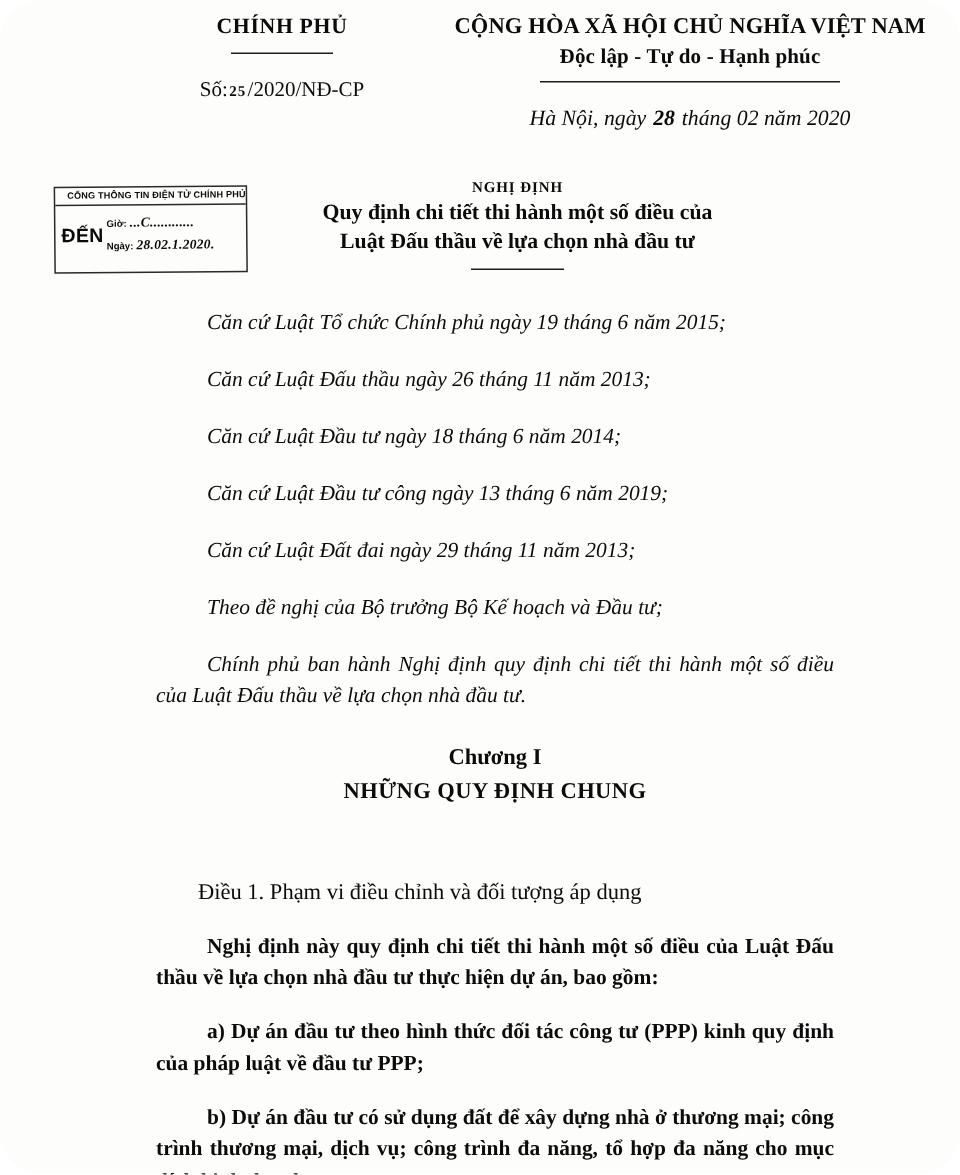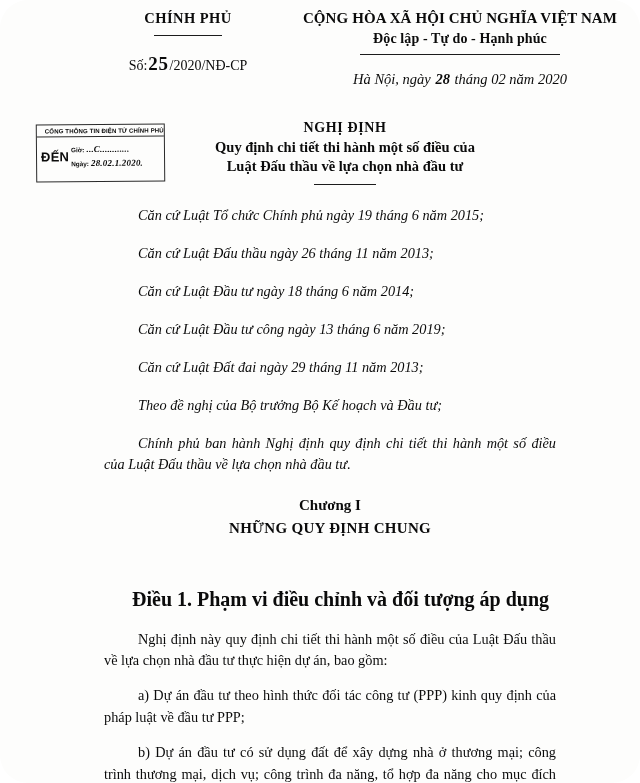--- a/index.html
+++ b/index.html
@@ -72,21 +72,21 @@
   .rule-agency { width: 68px; margin-top: 8px; }
   .rule-motto  { width: 200px; margin-top: 7px; }
 
   .docnum {
     margin-top: 17px;
     font-size: 14px;
     white-space: nowrap;
   }
   .docnum .hand {
     font-weight: bold;
-    font-size: 19px;
+    font-size: 10px;
     letter-spacing: .6px;
     padding: 0 1px;
   }
   .place-date {
     margin-top: 16px;
     font-size: 14.5px;
     font-style: italic;
     white-space: nowrap;
   }
   .place-date .hand {
@@ -153,21 +153,21 @@
   
   .title-block {
     position: absolute;
     top: 120px;
     left: 130px;
     width: 430px;
     text-align: center;
   }
   .doc-kind {
     font-weight: bold;
-    font-size: 14px;
+    font-size: 10px;
     letter-spacing: .6px;
   }
   .doc-subtitle {
     font-weight: bold;
     font-size: 14.5px;
     line-height: 1.32;
     margin-top: 2px;
   }
   .rule-title { width: 62px; margin-top: 8px; border-top: 1.5px solid #1c1c1c; }
 
@@ -201,34 +201,35 @@
   }
   .chapter-name {
     text-align: center;
     font-weight: bold;
     font-size: 15px;
     letter-spacing: .3px;
     margin-top: 1px;
     margin-bottom: 16px;
   }
   .article-head {
-    font-weight: bold;
-    font-size: 20px;
+    font-weight: normal;
+    font-size: 15px;
     text-indent: 28px;
     margin-bottom: 15px;
     margin-top: 44px;
   }
   .clause {
     text-indent: 28px;
     margin-bottom: 15px;
   }
   .para {
     text-indent: 34px;
     text-align: justify;
     margin-bottom: 14px;
+    font-weight: bold;
   }
   .para:last-child { margin-bottom: 0; }
 </style>
 </head>
 <body>
 
 <div class="page">
 
   <div class="masthead">
 

